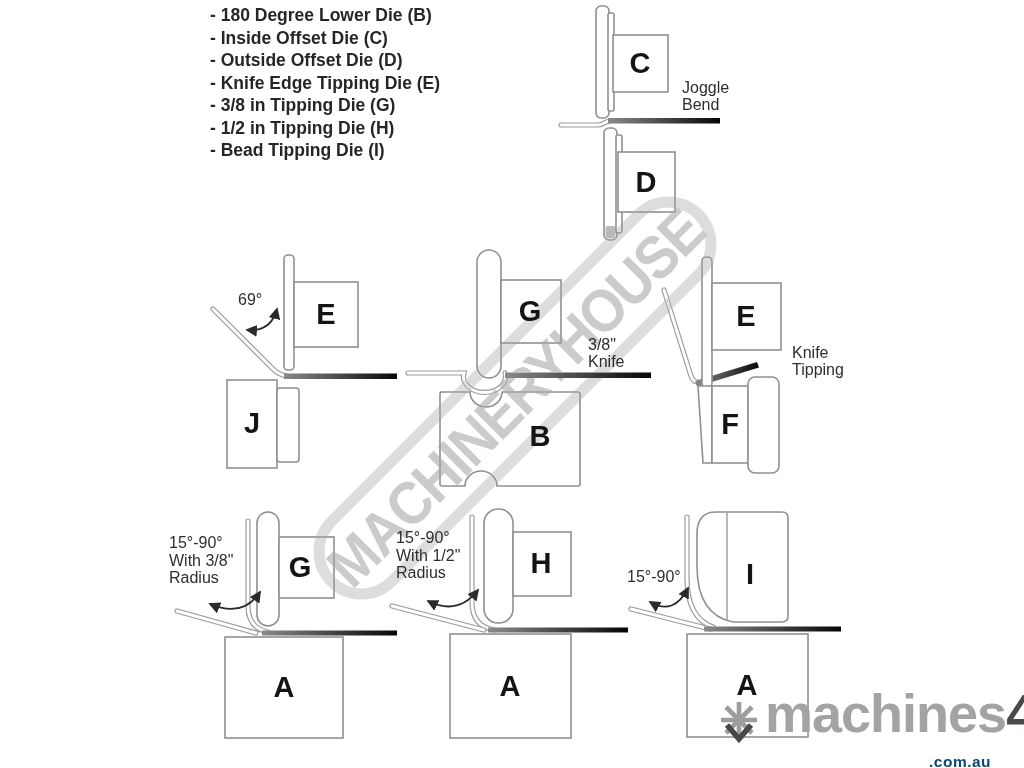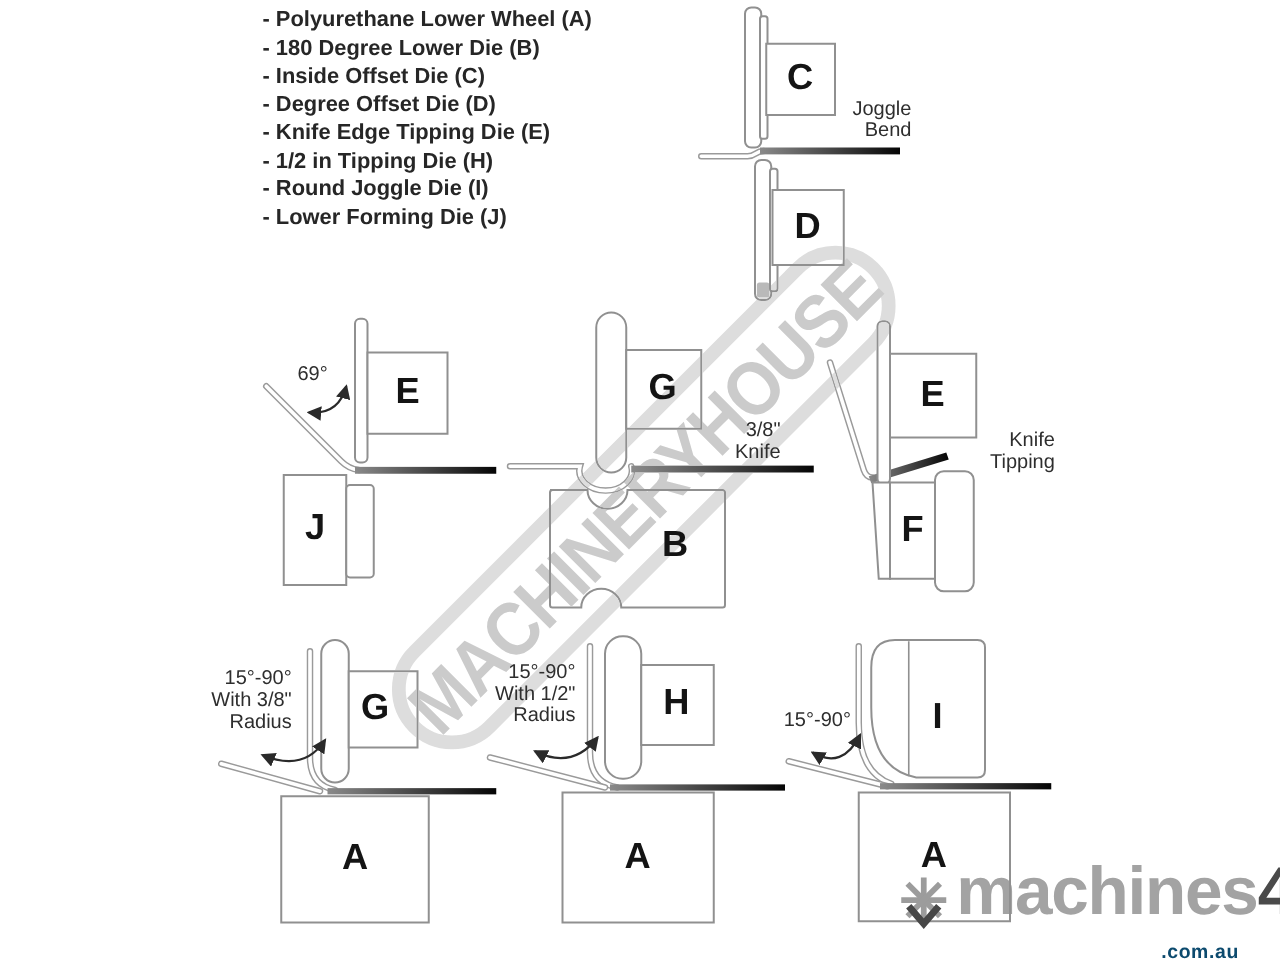--- a/index.html
+++ b/index.html
@@ -20,21 +20,21 @@
     border:11px solid var(--watermark-ring);border-radius:60px;box-sizing:border-box;
     transform:rotate(-45deg);display:flex;align-items:center;justify-content:center;
     mix-blend-mode:darken;opacity:.95;}
   .watermark span{font-weight:700;font-size:60px;letter-spacing:-2px;white-space:nowrap;
     color:var(--watermark-text);transform:scaleX(.92);}
 
   
   .parts-list{position:absolute;left:210px;top:4px;font-weight:700;font-size:17.5px;
     line-height:22.5px;color:#262626;}
   .note{position:absolute;color:var(--note);font-size:16px;line-height:17px;}
-  .note div{white-space:nowrap;text-align:right;}
+  .note div{white-space:nowrap;}
   .die-letter{position:absolute;transform:translate(-50%,-50%);font-weight:700;
     font-size:29px;color:var(--ink);}
 
   
   .logo-icon{position:absolute;left:717px;top:698px;mix-blend-mode:darken;}
   .logo-text{position:absolute;left:755px;top:691px;font-weight:700;font-size:54px;
     letter-spacing:-1px;color:var(--logo-gray);line-height:44px;mix-blend-mode:darken;margin-left:10px;}
   .logo-text .four{color:var(--logo-dark);}
   .logo-domain{position:absolute;left:929px;top:725px;font-weight:700;font-size:15.5px;
     color:#0c4a6e;letter-spacing:.5px;margin-top:28px;}
@@ -134,28 +134,27 @@
       <path class="arrow" d="M650,602 Q674,616 688,588" marker-start="url(#ah)" marker-end="url(#ah)"></path>
       <rect class="die" x="687" y="634" width="121" height="103"></rect>
     </g>
   </svg>
 
   <div class="watermark">
     <span>MACHINERYHOUSE</span>
   </div>
 
   <div class="parts-list">
-    <div>- Polyurethane Lower Wheel (A)</div>
     <div>- 180 Degree Lower Die (B)</div>
     <div>- Inside Offset Die (C)</div>
-    <div>- Degree Offset Die (D)</div>
+    <div>- Outside Offset Die (D)</div>
     <div>- Knife Edge Tipping Die (E)</div>
+    <div>- 3/8 in Tipping Die (G)</div>
     <div>- 1/2 in Tipping Die (H)</div>
-    <div>- Round Joggle Die (I)</div>
-    <div>- Lower Forming Die (J)</div>
+    <div>- Bead Tipping Die (I)</div>
   </div>
 
   <div class="note" style="left:682px;top:79px;">
     <div>Joggle</div>
     <div>Bend</div>
   </div>
   <div class="note" style="left:588px;top:336px;">
     <div>3/8"</div>
     <div>Knife</div>
   </div>

